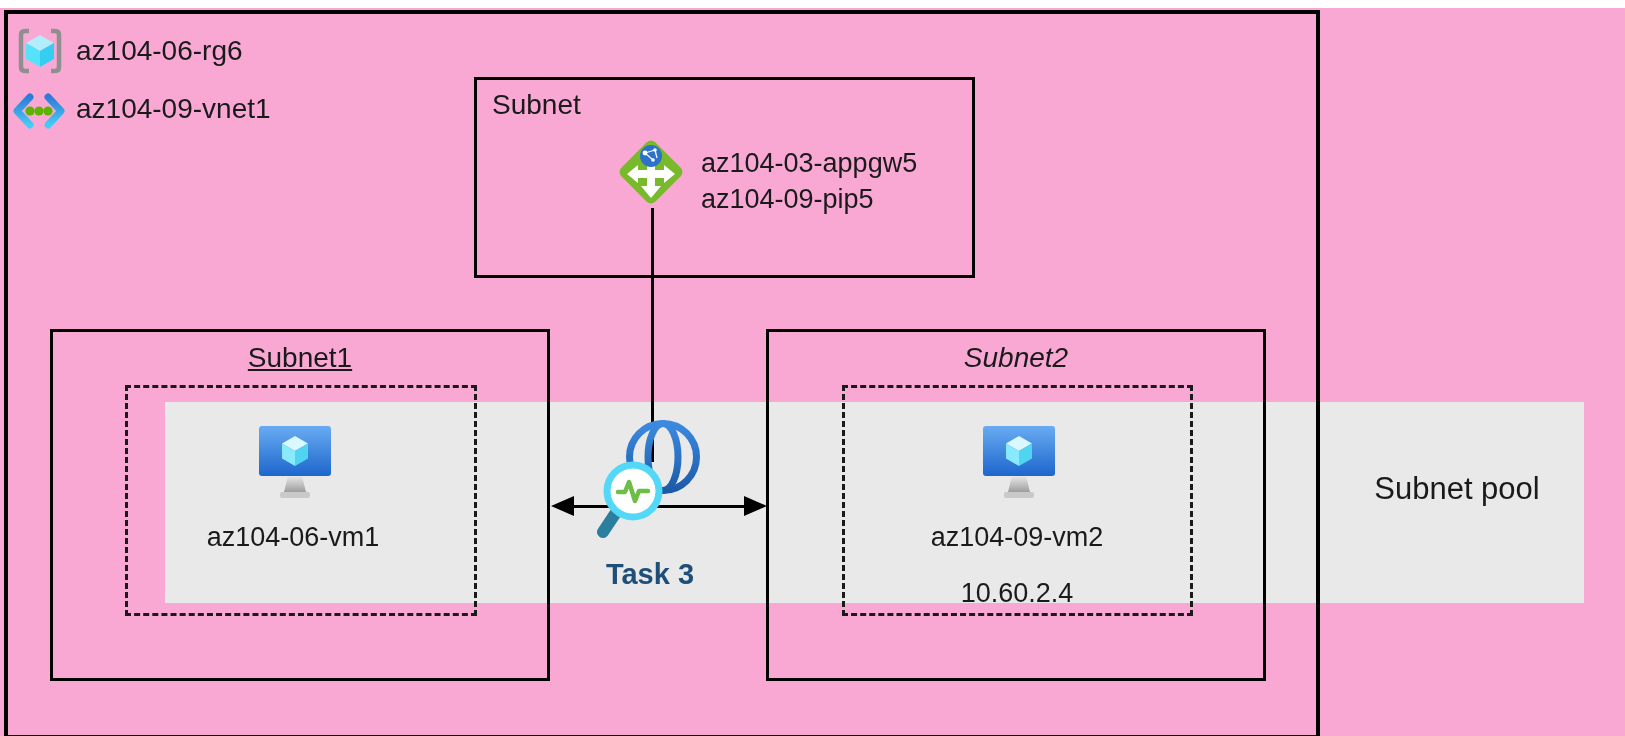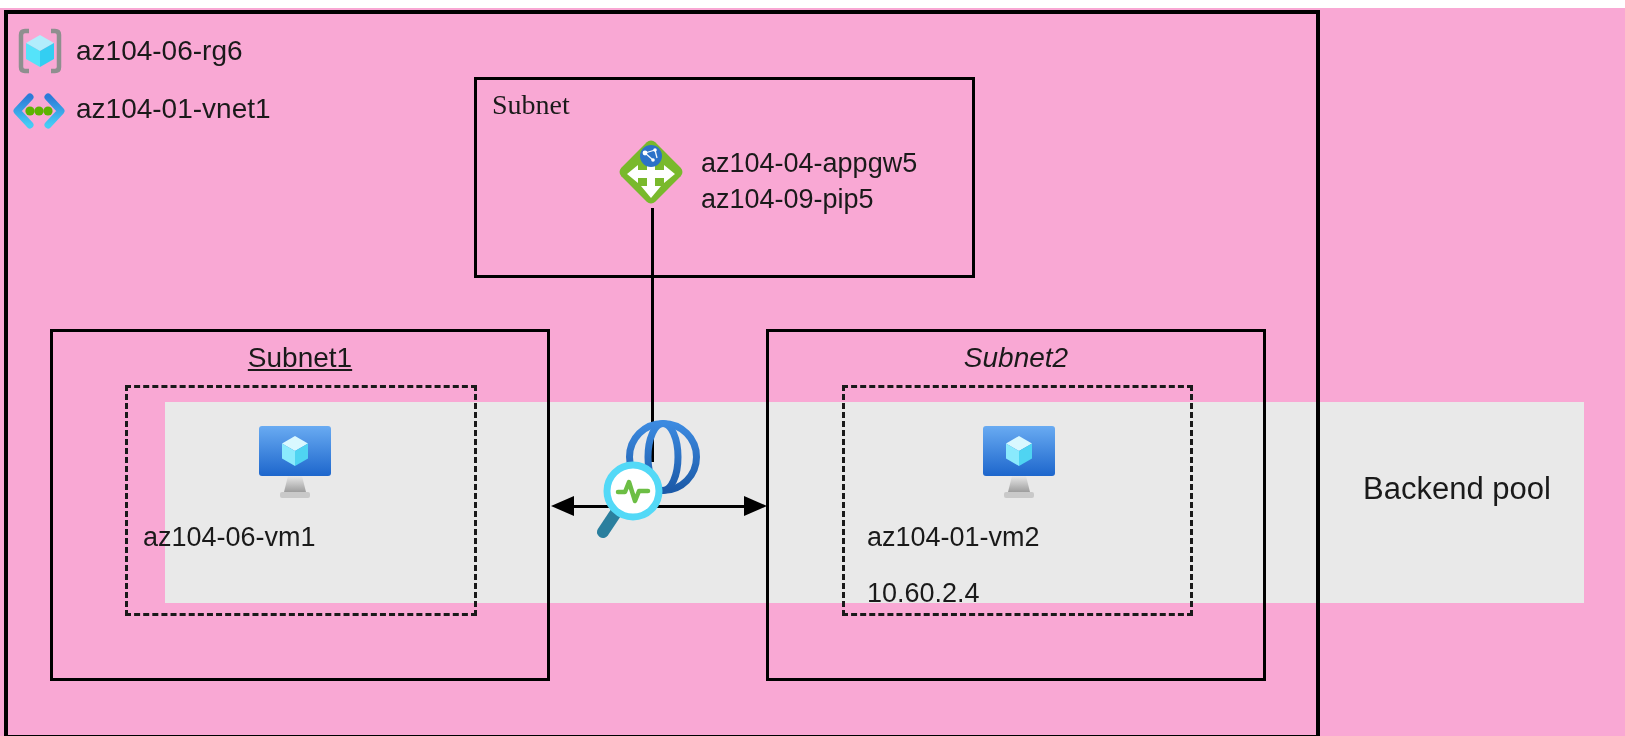--- a/index.html
+++ b/index.html
@@ -16,27 +16,27 @@
   .dashed-box{border:3px dashed #1a1a1a;box-sizing:border-box;z-index:4;}
   #gw-box{left:474px;top:69px;width:501px;height:201px;}
   #subnet1-box{left:50px;top:321px;width:500px;height:352px;}
   #subnet2-box{left:766px;top:321px;width:500px;height:352px;}
   #dashed1{left:125px;top:377px;width:352px;height:231px;}
   #dashed2{left:842px;top:377px;width:351px;height:231px;}
 
   
   .lbl{font-size:27px;line-height:34px;white-space:nowrap;z-index:6;}
   .box-title{font-size:28px;line-height:32px;z-index:6;}
-  #gw-title{left:492px;top:81px;font-family:Liberation Serif, serif;}
+  #gw-title{left:492px;top:81px;}
   #subnet1-title{left:52px;top:334px;width:496px;text-align:center;text-decoration:underline;}
   #subnet2-title{left:768px;top:334px;width:496px;text-align:center;font-style:italic;}
   #legend-rg-label{left:76px;top:26px;font-size:28px;}
   #legend-vnet-label{left:76px;top:84px;font-size:28px;}
   #gw-lines{left:701px;top:137px;font-size:27px;line-height:36px;z-index:6;}
-  .vm-text{width:300px;text-align:left;font-size:27px;line-height:34px;z-index:6;}
+  .vm-text{width:300px;text-align:center;font-size:27px;line-height:34px;z-index:6;}
   #vm1-name{left:143px;top:512px;} #vm1-ip{left:143px;top:548px;}
   #vm2-name{left:867px;top:512px;} #vm2-ip{left:867px;top:568px;}
   #task-label{left:560px;top:550px;width:180px;text-align:center;font-size:29px;font-weight:bold;color:#1f4e79;z-index:7;}
   #pool-label{left:1300px;top:463px;width:314px;text-align:center;font-size:31px;z-index:6;}
 
   
   #gw-connector{left:651px;top:200px;width:3px;height:254px;background:#000;z-index:5;}
   #lb-line{left:566px;top:497px;width:186px;height:3px;background:#000;z-index:5;}
   .arrowhead{width:0;height:0;z-index:5;}
   #lb-arrow-left{left:551px;top:488px;border-top:10px solid transparent;border-bottom:10px solid transparent;border-right:23px solid #000;}
@@ -75,42 +75,42 @@
         <stop offset="0" stop-color="#2d7bd8"></stop>
           <stop offset="1" stop-color="#45ccf5"></stop>
       </linearGradient>
     </defs>
     <polyline points="18,5 5,19 18,33" fill="none" stroke="url(#chev)" stroke-width="7" stroke-linecap="round" stroke-linejoin="round"></polyline>
     <polyline points="36,5 49,19 36,33" fill="none" stroke="url(#chev)" stroke-width="7" stroke-linecap="round" stroke-linejoin="round"></polyline>
     <circle cx="18" cy="19" r="4.6" fill="#5db300"></circle>
     <circle cx="27" cy="19" r="4.6" fill="#5db300"></circle>
     <circle cx="36" cy="19" r="4.6" fill="#5db300"></circle>
   </svg>
-  <div class="abs lbl" id="legend-vnet-label">az104-01-vnet1</div>
+  <div class="abs lbl" id="legend-vnet-label">az104-09-vnet1</div>
 
   <div class="abs solid-box" id="gw-box"></div>
   <div class="abs box-title" id="gw-title">Subnet</div>
 
   <svg class="abs icon" id="appgw-icon" width="76" height="76" viewBox="0 0 76 76">
     <rect x="14" y="14" width="48" height="48" rx="6" fill="#79b92c" transform="rotate(45 38 38)"></rect>
     <polygon points="14,40 25,31 25,36 38,36 38,44 25,44 25,49" fill="#fff"></polygon>
     <polygon points="62,40 51,31 51,36 38,36 38,44 51,44 51,49" fill="#fff"></polygon>
     <polygon points="38,64 28,52 34,52 34,31 42,31 42,52 48,52" fill="#fff"></polygon>
     <circle cx="38" cy="22" r="11" fill="#2c72c8"></circle>
     <g stroke="#fff" stroke-width="1.3" opacity="0.95">
       <line x1="32" y1="19" x2="42" y2="16"></line>
       <line x1="32" y1="19" x2="40" y2="26"></line>
       <line x1="42" y1="16" x2="44" y2="24"></line>
     </g>
     <circle cx="32" cy="19" r="2.4" fill="#fff"></circle>
     <circle cx="42" cy="16" r="1.8" fill="#fff"></circle>
     <circle cx="40" cy="26" r="1.8" fill="#fff"></circle>
   </svg>
   <div class="abs" id="gw-lines">
-    <div>az104-04-appgw5</div>
+    <div>az104-03-appgw5</div>
     <div>az104-09-pip5</div>
   </div>
 
   <div class="abs" id="gw-connector"></div>
 
   <div class="abs solid-box" id="subnet1-box"></div>
   <div class="abs box-title" id="subnet1-title">Subnet1</div>
   <div class="abs dashed-box" id="dashed1"></div>
 
   <svg class="abs icon" id="vm1-icon" width="76" height="82" viewBox="0 0 76 82">
@@ -138,21 +138,21 @@
   <div class="abs dashed-box" id="dashed2"></div>
 
   <svg class="abs icon" id="vm2-icon" width="76" height="82" viewBox="0 0 76 82">
     <rect x="2" y="6" width="72" height="50" rx="3" fill="url(#mon1)"></rect>
     <polygon points="38,16 51,23.5 38,31 25,23.5" fill="#d9f8ff"></polygon>
     <polygon points="25,23.5 38,31 38,46 25,38.5" fill="#8aeafd"></polygon>
     <polygon points="51,23.5 38,31 38,46 51,38.5" fill="#4fd4f2"></polygon>
     <polygon points="31,56 45,56 49,72 27,72" fill="url(#stand1)"></polygon>
     <rect x="23" y="72" width="30" height="6" rx="2" fill="#c9c9c9"></rect>
   </svg>
-  <div class="abs vm-text" id="vm2-name">az104-01-vm2</div>
+  <div class="abs vm-text" id="vm2-name">az104-09-vm2</div>
   <div class="abs vm-text" id="vm2-ip">10.60.2.4</div>
 
   <div class="abs" id="lb-line"></div>
   <div class="abs arrowhead" id="lb-arrow-left"></div>
   <div class="abs arrowhead" id="lb-arrow-right"></div>
 
   <svg class="abs" id="watcher-icon" width="120" height="132" viewBox="0 0 120 132">
     <defs>
       <linearGradient id="globe" x1="0" y1="0" x2="0" y2="1">
         <stop offset="0" stop-color="#3c8ae0"></stop>
@@ -163,16 +163,17 @@
       <circle cx="68" cy="44" r="33.5"></circle>
       <ellipse cx="68" cy="44" rx="15" ry="33.5"></ellipse>
       <line x1="35" y1="44" x2="101" y2="44"></line>
       <line x1="40" y1="28" x2="96" y2="28"></line>
       <line x1="40" y1="60" x2="96" y2="60"></line>
     </g>
     <line x1="22" y1="98" x2="8" y2="119" stroke="#2b7f9e" stroke-width="12" stroke-linecap="round"></line>
     <circle cx="38" cy="78" r="26" fill="#ffffff" stroke="#53d9f7" stroke-width="7"></circle>
     <polyline points="23,79 30,79 34,69 40,88 44,78 53,78" fill="none" stroke="#6cbe44" stroke-width="4.5" stroke-linecap="round" stroke-linejoin="round"></polyline>
   </svg>
+  <div class="abs" id="task-label">Task 3</div>
 
-  <div class="abs" id="pool-label">Backend pool</div>
+  <div class="abs" id="pool-label">Subnet pool</div>
 
 </div>
 
 </body></html>

